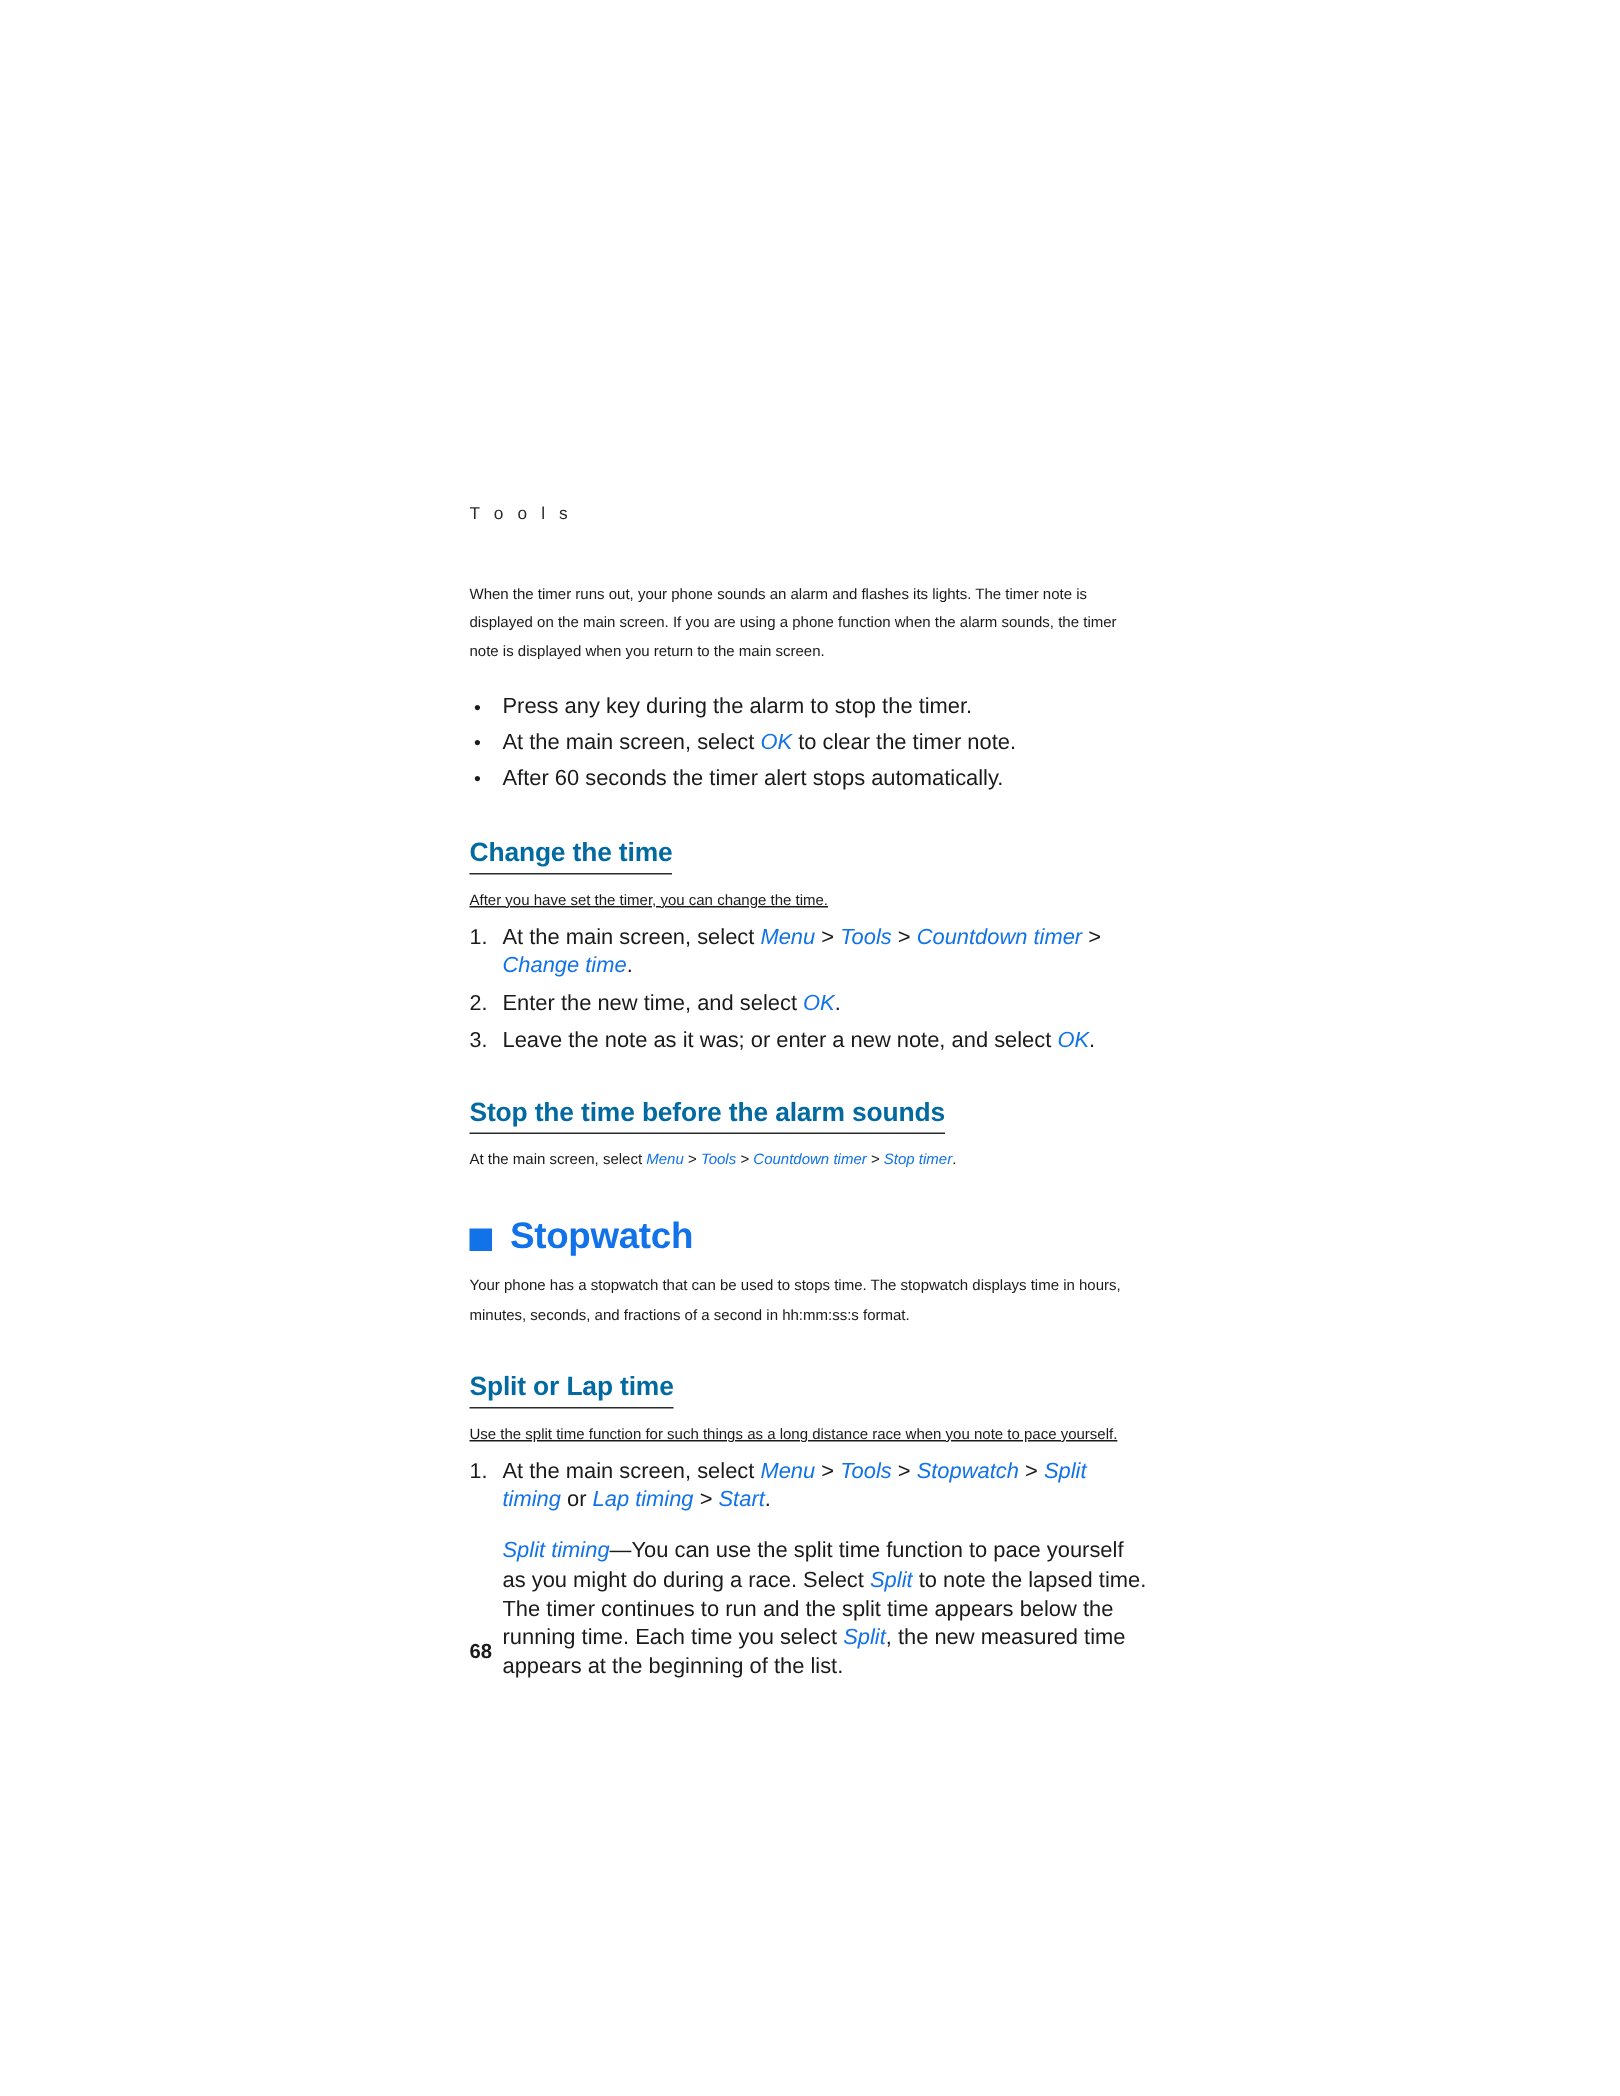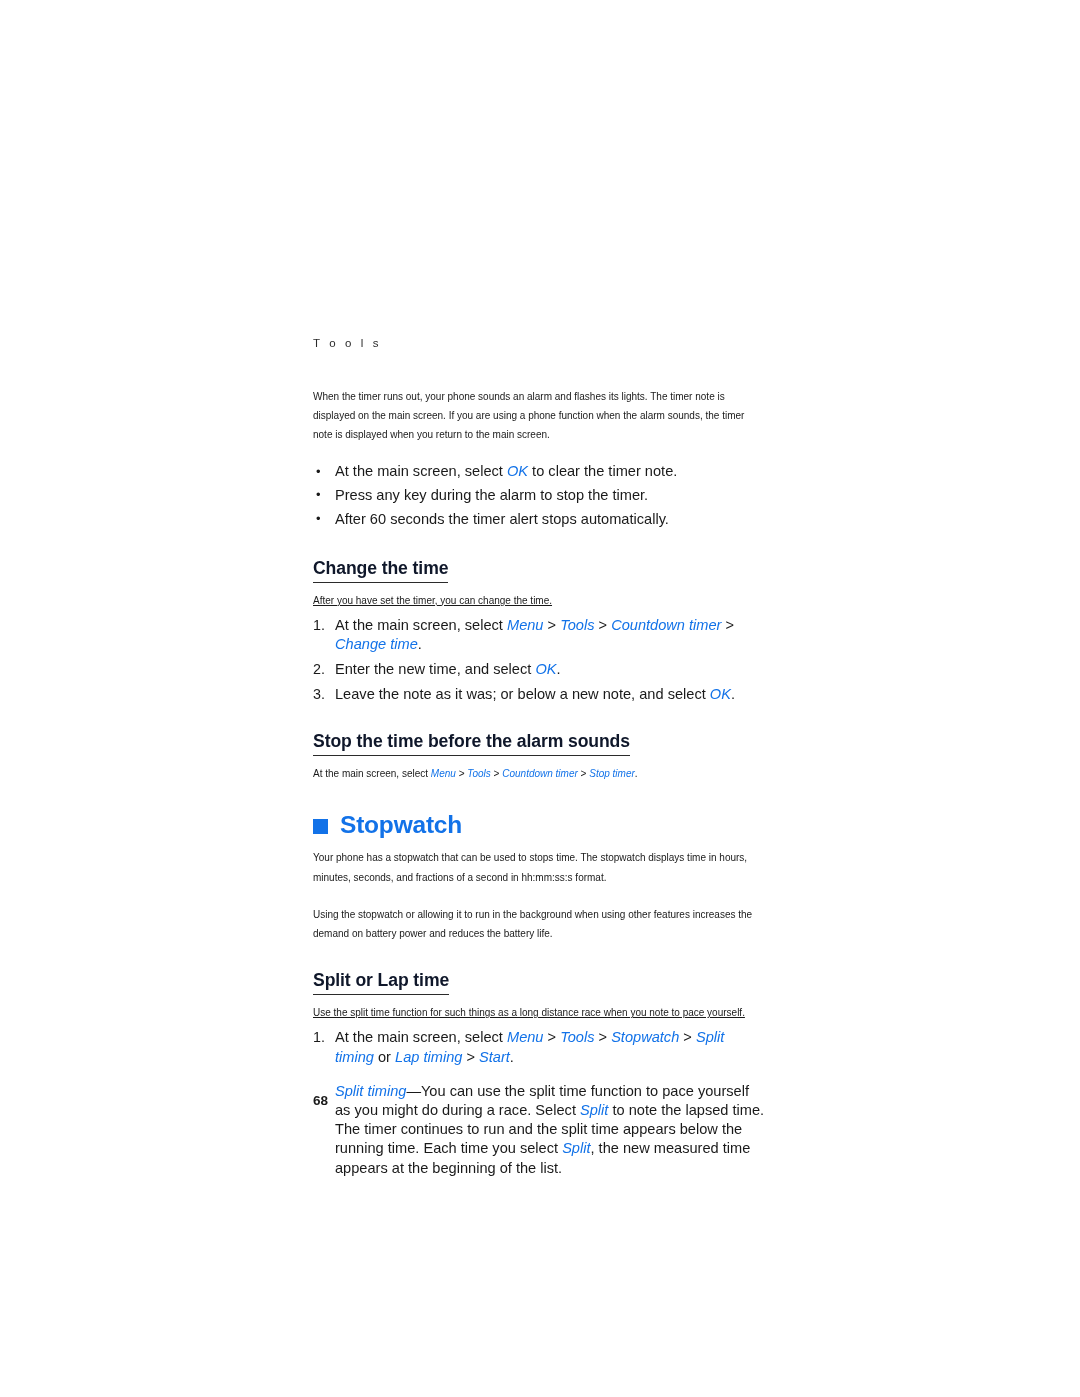--- a/index.html
+++ b/index.html
@@ -96,21 +96,21 @@
     left: 0px;
     top: 0;
     font-size: 14.3px;
     color: #1a1a1a;
   }
 
   
   h3.sub {
     font-size: 17.6px;
     font-weight: bold;
-    color: #0f172a;
+    color: #0369a1;
     margin: 0 0 4px 0;
     padding: 0 0 3px 0;
     line-height: 22px;
     display: inline-block;
     border-bottom: 1.6px solid #2b2b2b;
     letter-spacing: -0.1px;
   }
   .sub-wrap { margin-top: 26px; margin-bottom: 4px; }
   .sub-wrap.first { margin-top: 28px; }
 
@@ -160,60 +160,59 @@
 <body>
 
 <div class="page">
 
   <div class="running-head">T o o l s</div>
 
   <p class="body gap">When the timer runs out, your phone sounds an alarm and flashes its lights. The timer note is displayed on the main screen. If you are using a phone function when the alarm sounds, the timer note is displayed when you return to the main screen.</p>
 
   <ul class="bullets">
     <li>
+      <span>Press any key during the alarm to stop the timer.</span>
+    </li>
+    <li>
       <span>At the main screen, select </span><span class="term">OK</span><span> to clear the timer note.</span>
-    </li>
-    <li>
-      <span>Press any key during the alarm to stop the timer.</span>
     </li>
     <li>
       <span>After 60 seconds the timer alert stops automatically.</span>
     </li>
   </ul>
 
   <div class="sub-wrap first">
     <h3 class="sub">Change the time</h3>
   </div>
   <p class="body tight">After you have set the timer, you can change the time.</p>
 
   <ol class="numbers">
     <li>
       <span>At the main screen, select </span><span class="term">Menu</span><span class="sep"> &gt; </span><span class="term">Tools</span><span class="sep"> &gt; </span><span class="term">Countdown timer</span><span class="sep"> &gt; </span><span class="term">Change time</span><span>.</span>
     </li>
     <li>
       <span>Enter the new time, and select </span><span class="term">OK</span><span>.</span>
     </li>
     <li>
-      <span>Leave the note as it was; or below a new note, and select </span><span class="term">OK</span><span>.</span>
+      <span>Leave the note as it was; or enter a new note, and select </span><span class="term">OK</span><span>.</span>
     </li>
   </ol>
 
   <div class="sub-wrap">
     <h3 class="sub">Stop the time before the alarm sounds</h3>
   </div>
   <p class="body">
     <span>At the main screen, select </span><span class="term">Menu</span><span class="sep"> &gt; </span><span class="term">Tools</span><span class="sep"> &gt; </span><span class="term">Countdown timer</span><span class="sep"> &gt; </span><span class="term">Stop timer</span><span>.</span>
   </p>
 
   <div class="section-head">
     <span class="section-square"></span>
     <span class="section-title">Stopwatch</span>
   </div>
   <p class="body gap">Your phone has a stopwatch that can be used to stops time. The stopwatch displays time in hours, minutes, seconds, and fractions of a second in hh:mm:ss:s format.</p>
-  <p class="body">Using the stopwatch or allowing it to run in the background when using other features increases the demand on battery power and reduces the battery life.</p>
 
   <div class="sub-wrap">
     <h3 class="sub">Split or Lap time</h3>
   </div>
   <p class="body tight">Use the split time function for such things as a long distance race when you note to pace yourself.</p>
 
   <ol class="numbers">
     <li>
       <span>At the main screen, select </span><span class="term">Menu</span><span class="sep"> &gt; </span><span class="term">Tools</span><span class="sep"> &gt; </span><span class="term">Stopwatch</span><span class="sep"> &gt; </span><span class="term">Split timing</span><span> or </span><span class="term">Lap timing</span><span class="sep"> &gt; </span><span class="term">Start</span><span>.</span>
     </li>

